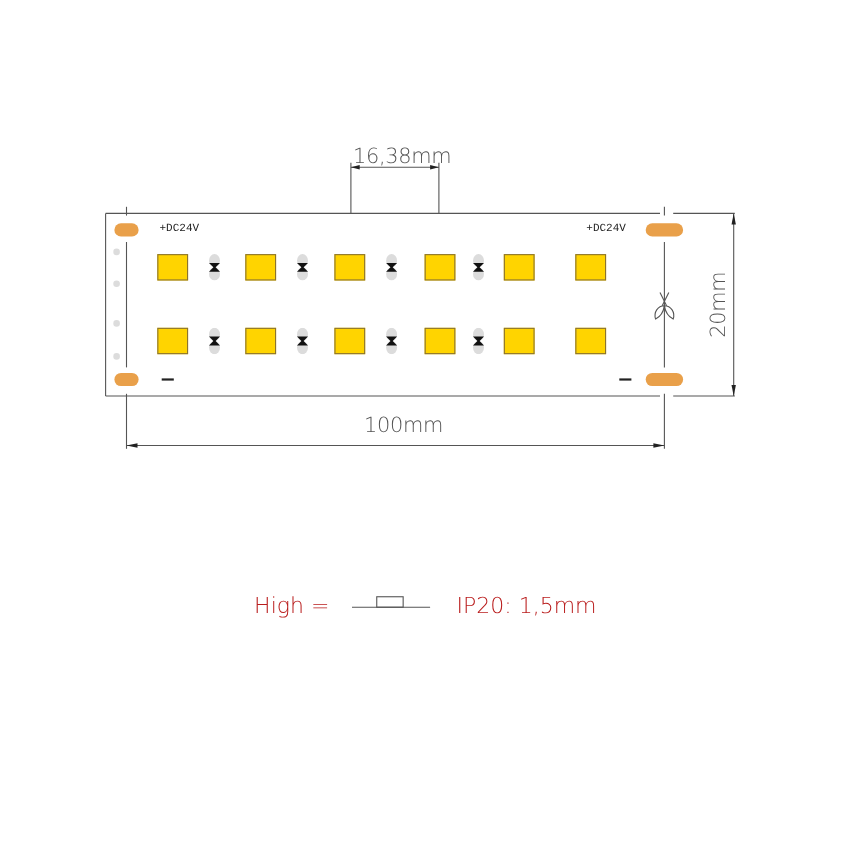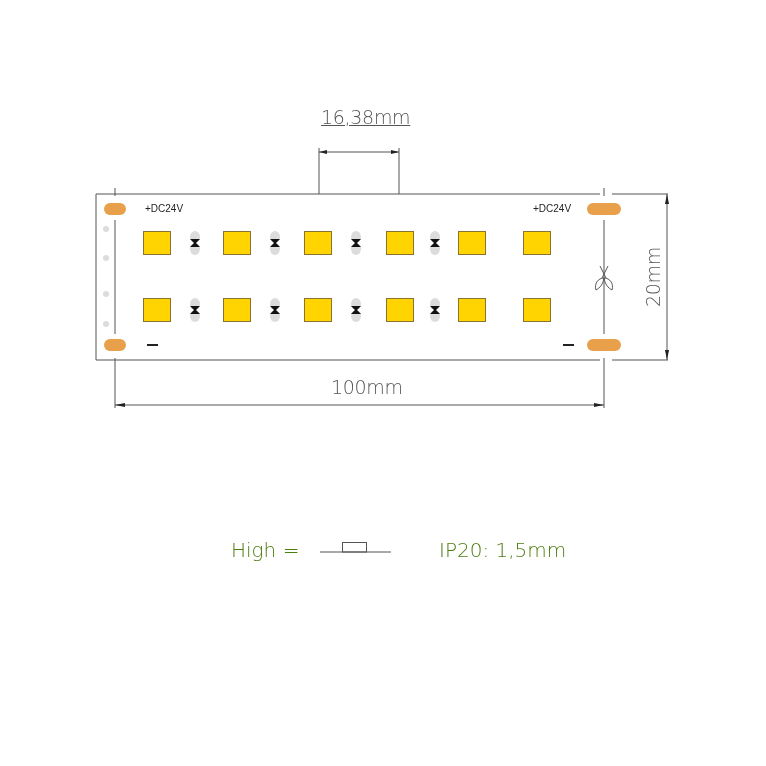--- a/index.html
+++ b/index.html
@@ -2,29 +2,29 @@
 <html><head>
   <meta charset="utf-8">
   <style>
     html, body { margin: 0; padding: 0; background: #ffffff; }
     body { width: 766px; height: 766px; position: relative; overflow: hidden; font-family: "Liberation Sans", sans-serif; }
     .abs { position: absolute; }
     .led { position: absolute; width: 28px; height: 24px; background: #FFD400; border: 1px solid #8a7330; box-sizing: border-box; }
     .res { position: absolute; width: 12px; height: 24px; }
     .pad { position: absolute; height: 12px; border-radius: 6px; background: #E9A04A; }
     .dot { position: absolute; width: 6px; height: 6px; border-radius: 50%; background: #dcdcdc; }
-    .lbl-small { position: absolute; font-size: 10px; color: #222; font-family: Liberation Sans, sans-serif; }
+    .lbl-small { position: absolute; font-size: 10px; color: #222; font-family: Liberation Mono, monospace; }
     .dim-text { position: absolute; font-size: 19px; color: #555; font-family: "DejaVu Sans", sans-serif; font-weight: 300; letter-spacing: -0.3px; }
-    .legend-text { position: absolute; font-size: 20px; color: #4d7c0f; font-family: "DejaVu Sans", sans-serif; font-weight: 300; }
+    .legend-text { position: absolute; font-size: 20px; color: #b91c1c; font-family: "DejaVu Sans", sans-serif; font-weight: 300; }
     .minus { position: absolute; width: 11px; height: 2px; background: #222; }
   </style>
 </head>
 <body>
 
-<div class="dim-text" style="left:321px; top:106px;text-decoration:underline;">16,38mm</div>
+<div class="dim-text" style="left:321px; top:131px;">16,38mm</div>
 <svg class="abs" style="left:310px; top:140px;" width="100" height="56">
   <line x1="9" y1="8" x2="9" y2="54" stroke="#555" stroke-width="1"></line>
   <line x1="89" y1="8" x2="89" y2="54" stroke="#555" stroke-width="1"></line>
   <line x1="9" y1="12" x2="89" y2="12" stroke="#555" stroke-width="1"></line>
   <polygon points="9,12 17,10 17,14" fill="#222"></polygon>
   <polygon points="89,12 81,10 81,14" fill="#222"></polygon>
 </svg>
 
 <svg class="abs" style="left:0; top:0;" width="766" height="766">
 
@@ -133,13 +133,13 @@
 
 <div class="dim-text" style="left:331px; top:376px;">100mm</div>
 
 <div class="dim-text" style="left:623px; top:266px; transform: rotate(-90deg); transform-origin: center center; width:60px; text-align:center;">20mm</div>
 
 <div class="legend-text" style="left:231px; top:538px;">High =</div>
 <svg class="abs" style="left:318px; top:538px;" width="76" height="18">
   <line x1="2" y1="14" x2="73" y2="14" stroke="#555" stroke-width="1"></line>
   <rect x="24.5" y="4.5" width="24" height="9.5" fill="none" stroke="#555" stroke-width="1"></rect>
 </svg>
-<div class="legend-text" style="left:415px; top:538px;margin-left:24px;">IP20: 1,5mm</div>
+<div class="legend-text" style="left:415px; top:538px;">IP20: 1,5mm</div>
 
 </body></html>

